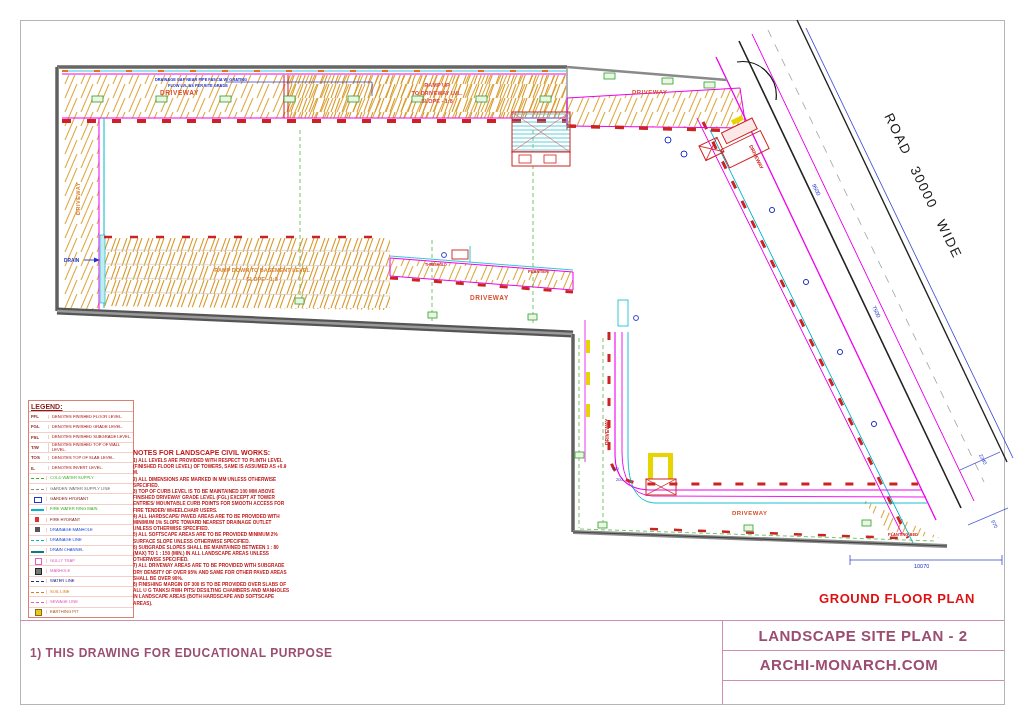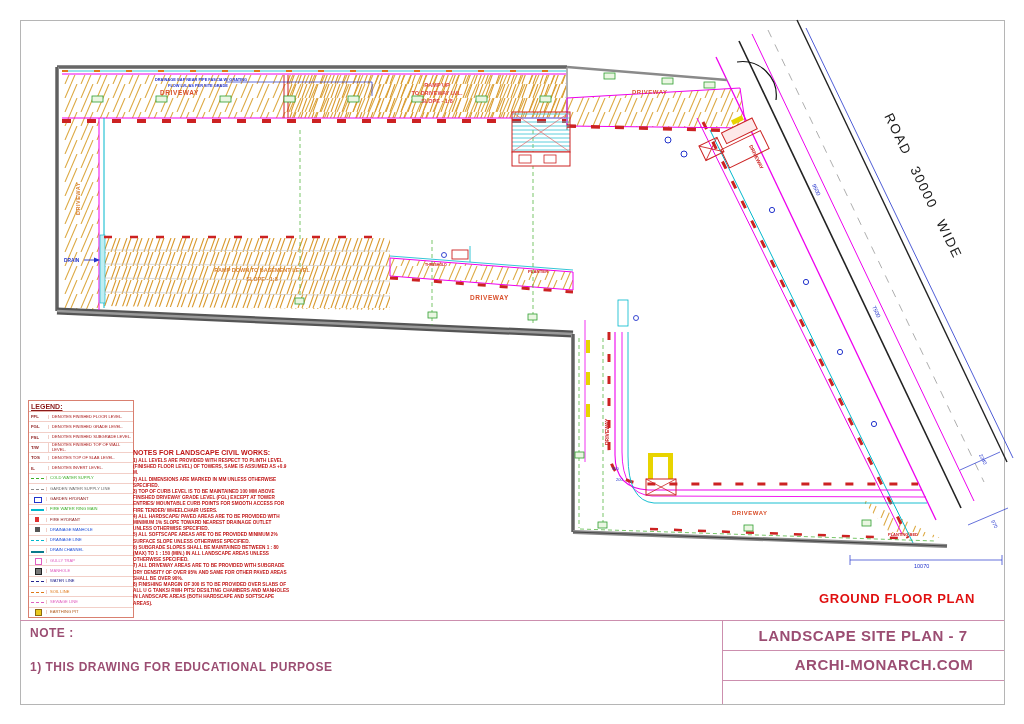--- a/index.html
+++ b/index.html
@@ -36,21 +36,21 @@
   .notes{position:absolute;left:133px;top:449px;width:158px;}
   .notes-title{font-size:7px;font-weight:bold;color:#c01616;margin-bottom:2px;}
   .note-item{font-size:4.7px;font-weight:bold;color:#c01616;line-height:1.32;}
 
   
   .hline,.vline{position:absolute;background:#cc8fae;}
   .footer-note{position:absolute;left:30px;top:626px;color:#9b4d72;}
   .footer-note .nt{font-size:12px;font-weight:bold;letter-spacing:.5px;}
   .footer-note .nl{font-size:12px;font-weight:bold;letter-spacing:.5px;margin-top:20px;}
   .sheet-title{position:absolute;left:722px;top:627px;width:282px;text-align:center;font-size:15px;font-weight:bold;color:#9b4d72;letter-spacing:.5px;}
-  .brand{position:absolute;left:743px;top:656px;width:282px;text-align:center;font-size:15px;font-weight:bold;color:#9b4d72;letter-spacing:.5px;}
+  .brand{position:absolute;left:708px;top:656px;width:282px;text-align:center;font-size:15px;font-weight:bold;color:#9b4d72;letter-spacing:.5px;}
   .plan-caption{position:absolute;left:790px;top:591px;width:214px;text-align:center;font-size:13px;font-weight:bold;color:#e01010;letter-spacing:.6px;}
 </style>
 </head>
 <body>
 
 <div id="canvas">
   <div class="page-border"></div>
 
   <svg width="1024" height="724" viewBox="0 0 1024 724" style="position:absolute;left:0;top:0;">
     <defs>
@@ -358,18 +358,17 @@
     <div class="note-item">8) FINISHING MARGIN OF 300 IS TO BE PROVIDED OVER SLABS OF ALL U G TANKS/ RWH PITS/ DESILTING CHAMBERS AND MANHOLES IN LANDSCAPE AREAS (BOTH HARDSCAPE AND SOFTSCAPE AREAS).</div>
   </div>
 
   <div class="plan-caption">GROUND FLOOR PLAN</div>
   <div class="hline" style="left:20px;top:620px;width:984px;height:1px;"></div>
   <div class="vline" style="left:722px;top:620px;width:1px;height:84px;"></div>
   <div class="hline" style="left:722px;top:650px;width:282px;height:1px;"></div>
   <div class="hline" style="left:722px;top:680px;width:282px;height:1px;"></div>
 
   <div class="footer-note">
-    <div class="nt">NOTE :</div>
     <div class="nl">1) THIS DRAWING FOR EDUCATIONAL PURPOSE</div>
   </div>
-  <div class="sheet-title">LANDSCAPE SITE PLAN - 7</div>
+  <div class="sheet-title">LANDSCAPE SITE PLAN - 2</div>
   <div class="brand">ARCHI-MONARCH.COM</div>
 </div>
 
 </body></html>

